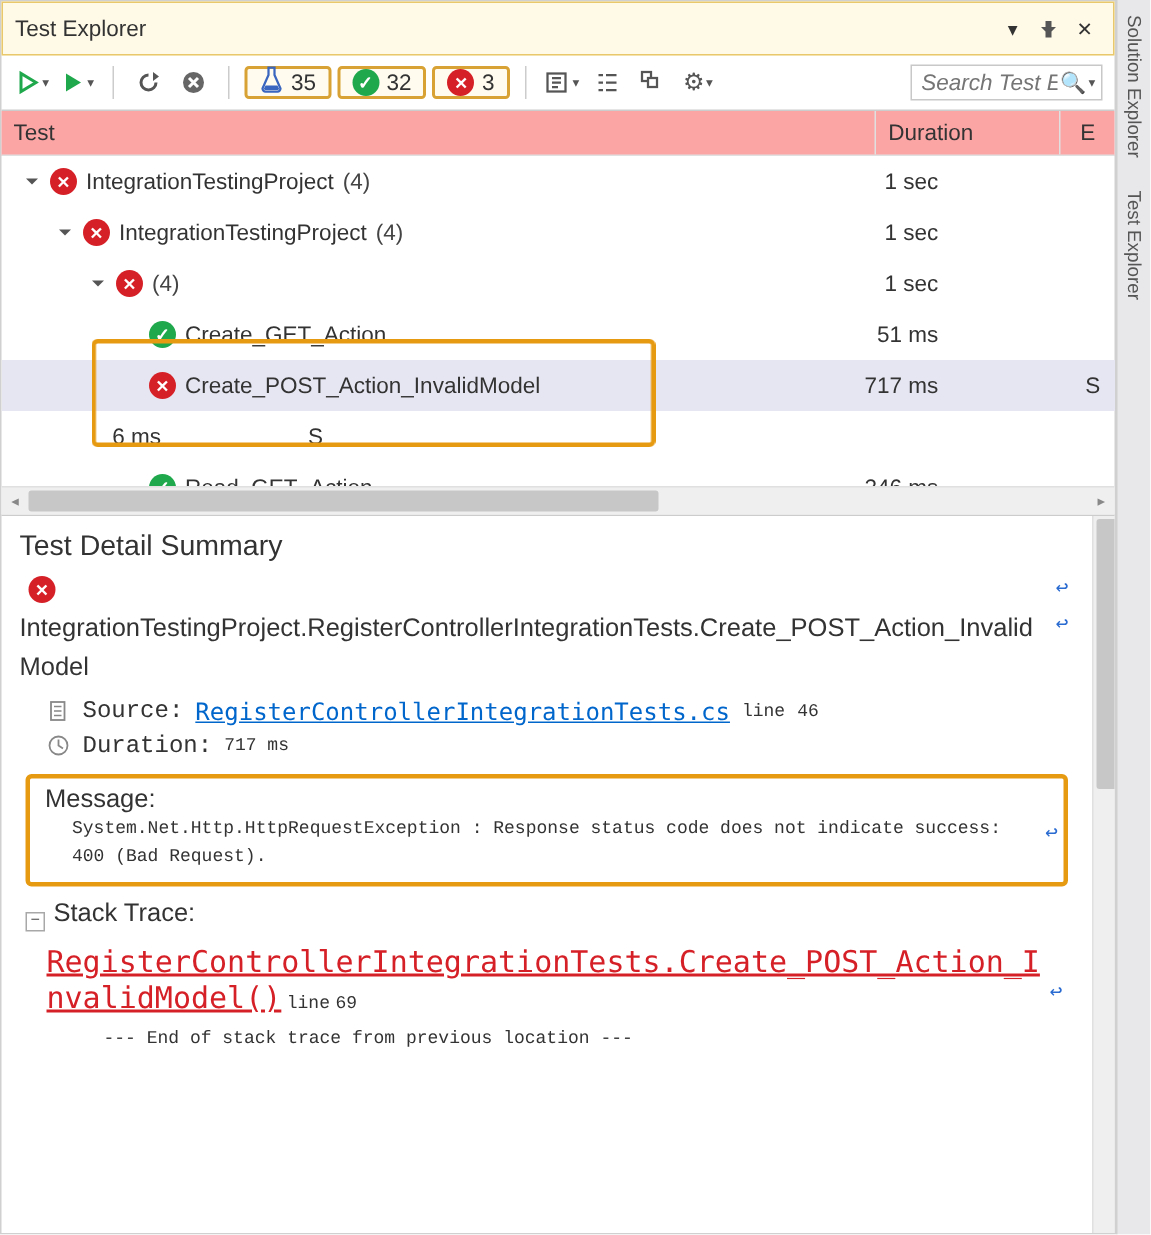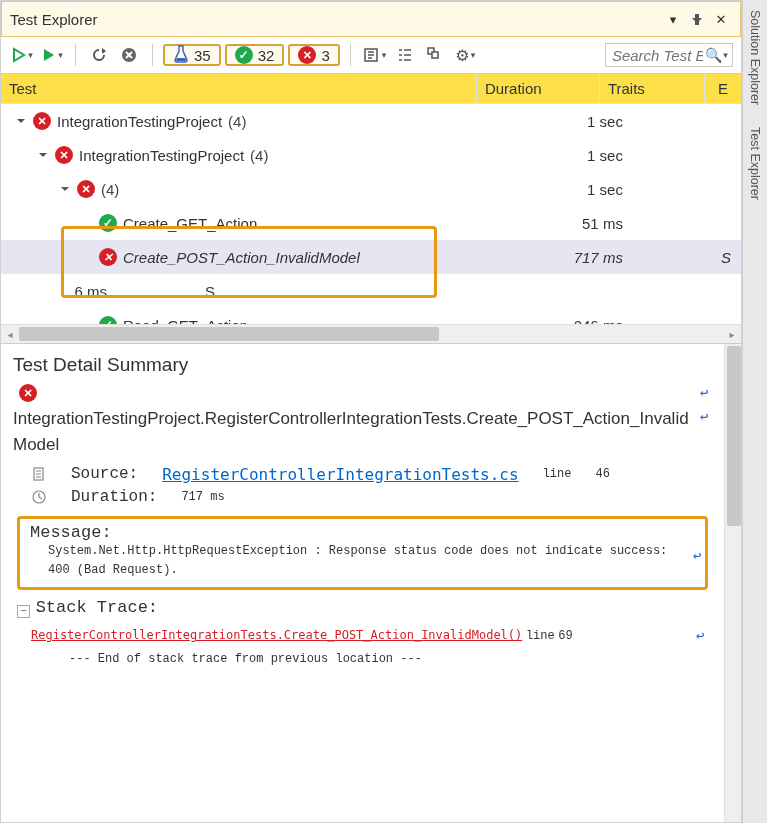--- a/index.html
+++ b/index.html
@@ -34,30 +34,30 @@
 .toolbar { display:flex; align-items:center; padding:6px 8px; border-bottom:1px solid var(--toolbar-border); gap:4px; flex-wrap:nowrap;}
 .tb-btn { display:inline-flex; align-items:center; justify-content:center; min-width:22px; height:22px; padding:0 2px;}
 .tb-sep { width:1px; height:22px; background:var(--toolbar-border); margin:0 6px;}
 .dropdown-arrow { font-size:9px; color:#555; margin-left:1px;}
 .count-pill { display:inline-flex; align-items:center; gap:5px; border:1px solid var(--badge-border); border-radius:3px; padding:2px 8px; height:22px; box-sizing:border-box; font-size:15px;}
 .count-pill.active { border:2px solid #d8a334; background:#fffbef; }
 .count-pill .cnt { font-weight:400;}
 .searchbox { margin-left:auto; display:flex; align-items:center; border:1px solid var(--searchbox-border); padding:2px 4px; width:128px; height:24px; box-sizing:border-box;}
 .searchbox input { border:none; outline:none; flex:1; font-size:15px; font-style:italic; color:#8b5cf6; width:80px; background:transparent;}
 .searchbox .mag { font-size:14px; font-weight:bold;}
-.columns-header { display:flex; border-bottom:1px solid var(--light-divider); font-size:15px; color:#333; background:#fde047;}
+.columns-header { display:flex; border-bottom:1px solid var(--light-divider); font-size:15px; color:#333; background:#fca5a5;}
 .columns-header .col { padding:6px 8px; border-right:1px solid var(--light-divider);}
 .columns-header .col:last-child { border-right:none;}
 .col-test { flex:1 1 auto;}
 .col-dur { width:106px;}
 .col-traits { width:88px;}
 .col-e { width:20px; text-align:center;}
 .tree { overflow:auto; font-size:15px; height:220px; }
 .row { display:flex; align-items:center; padding:2px 0; height:30px;}
-.row.selected { background:var(--row-select);font-style:italic;}
+.row.selected { background:var(--row-select);}
 .row .cell-name { flex:1 1 auto; display:flex; align-items:center; gap:6px; padding-left:8px;}
 .row .cell-dur { width:106px; text-align:right; padding-right:10px;}
 .row .cell-traits { width:88px;}
 .row .cell-e { width:20px;}
 .expander { display:inline-block; width:12px; height:12px; position:relative;}
 .expander svg { width:12px; height:12px; display:block;}
 .indent { display:inline-block;}
 .circle { width:18px; height:18px; border-radius:50%; display:inline-flex; align-items:center; justify-content:center;}
 .circle.pass { background:var(--green); color:#fff;}
 .circle.fail { background:var(--red); color:#fff;}
@@ -69,26 +69,26 @@
 .hscroll { height:18px; background:var(--scrollbar-bg); border-top:1px solid var(--light-divider); position:relative;}
 .hscroll .thumb { position:absolute; left:18px; top:2px; height:14px; width:420px; background:var(--scrollbar-thumb); border-radius:2px;}
 .hscroll .arrow { position:absolute; top:2px; width:14px; height:14px; display:flex; align-items:center; justify-content:center; color:#888; font-size:10px;}
 .hscroll .arrow.left{left:2px;} .hscroll .arrow.right{right:2px;}
 .vscroll { width:18px; background:var(--scrollbar-bg); border-left:1px solid var(--light-divider); position:relative;}
 .vscroll .thumb { position:absolute; left:2px; top:2px; width:14px; height:180px; background:var(--scrollbar-thumb); border-radius:2px;}
 .detail-panel { flex:1 1 auto; display:flex; border-top:1px solid #ccc; overflow:hidden;}
 .detail-body { flex:1 1 auto; overflow:auto; padding:8px 12px 12px 12px;}
 .detail-title { font-size:19px; font-weight:400; margin:2px 0 8px 0;}
 .detail-fqname { font-size:17px; line-height:1.55; margin:4px 0 6px 0; word-break:break-all;}
-.src-line, .dur-line { font-family: Consolas, "Courier New", monospace; font-size:16px; margin:4px 0; display:flex; align-items:center; gap:24px; padding-left:18px;}
+.src-line, .dur-line { font-family: Consolas, "Courier New", monospace; font-size:16px; margin:4px 0; display:flex; align-items:center; gap:8px; padding-left:18px;}
 .src-link { color:var(--blue-link); text-decoration:underline; font-family:Consolas,monospace;}
 .msg-block { border:3px solid var(--highlight-border); border-radius:4px; padding:4px 10px 8px 10px; margin:10px 4px 8px 4px;}
-.msg-block .msg-label, .trace-label { font-family: Liberation Mono, monospace; font-size:17px;}
+.msg-block .msg-label, .trace-label { font-family: Liberation Sans, sans-serif; font-size:17px;}
 .mono { font-family: Consolas, "Courier New", monospace; font-size:12px; line-height:1.55; white-space:pre-wrap; word-break:break-word;}
-.red-link { color:var(--red-link); text-decoration:underline; font-family:Consolas,monospace; font-size:12px; word-break:break-all;}
+.red-link { color:var(--red-link); text-decoration:underline; font-family:Consolas,monospace; font-size:20px; word-break:break-all;}
 .wrap-glyph { color:#2a6bd1; font-family:Consolas,monospace; font-size:14px; position:absolute; right:4px;}
 .detail-line { position:relative; padding-right:18px;}
 .small-meta-icon { width:16px; height:16px; display:inline-block; color:#888;}
 .gear { font-size:16px; color:#555;}
 .play-svg{width:16px;height:16px;}
 .expander-box { display:inline-flex; width:11px; height:11px; border:1px solid var(--expander-border); align-items:center; justify-content:center; font-size:10px; line-height:1; color:#666; font-family:Consolas,monospace; margin-right:2px; position:relative; top:2px;}
 </style>
 </head>
 <body>
 
@@ -174,21 +174,20 @@
       <div class="searchbox">
         <input placeholder="Search Test E" style="">
         <span class="mag">🔍</span>
         <span class="dropdown-arrow">▾</span>
       </div>
     </div>
 
     <div class="columns-header">
       <div class="col col-test">Test</div>
       <div class="col col-dur">Duration</div>
-      <div class="col col-traits">Traits</div>
       <div class="col col-e">E</div>
     </div>
 
     <div class="tree-area">
       <div class="tree" id="tree">
           <div class="row">
             <div class="cell-name">
               <span class="indent" style="width: 0px;"></span>
               <span class="expander">
                 <svg viewBox="0 0 12 12">

